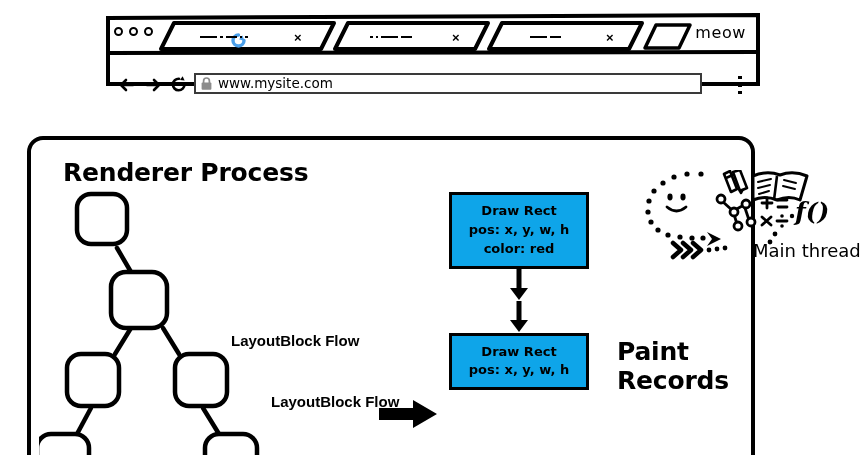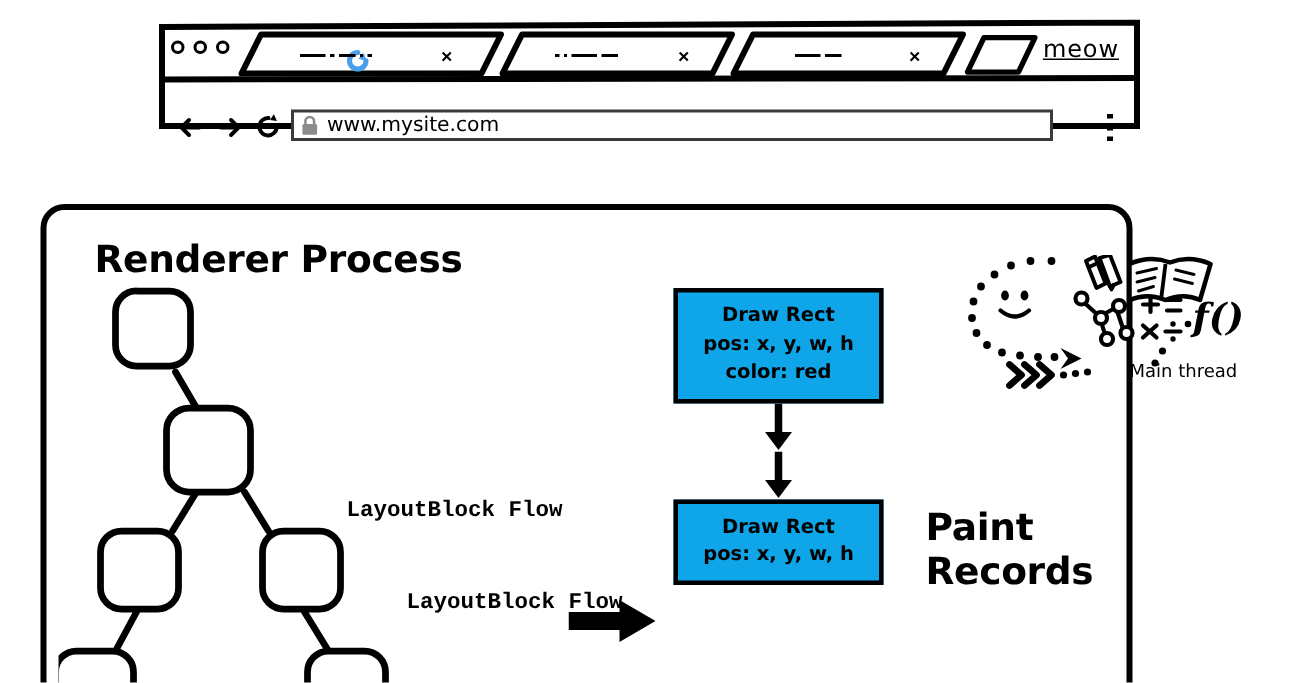--- a/index.html
+++ b/index.html
@@ -90,21 +90,20 @@
     height: 17px;
   }
 
   #browser-profile-label {
     position: absolute;
     right: 14px;
     top: 10px;
     font-size: 16px;
     letter-spacing: 0.6px;
     font-family: "DejaVu Sans", sans-serif;
-    text-decoration: underline;
   }
 
   
   #address-bar-row {
     position: absolute;
     left: 0;
     top: 40px;
     width: 654px;
     height: 33px;
     margin-top: 15px;
@@ -191,21 +190,21 @@
     position: absolute;
     left: 8px;
     top: 40px;
     width: 330px;
     height: 290px;
   }
   .tree-label {
     position: absolute;
     font-size: 15px;
     font-weight: bold;
-    font-family: Liberation Mono, monospace;
+    font-family: Liberation Sans, sans-serif;
     white-space: nowrap;
   }
   #tree-label-0 { left: 192px; top: 152px; }
   #tree-label-1 { left: 232px; top: 213px; }
   #tree-label-2 { left: 278px; top: 274px; }
 
   
   #transform-arrow {
     position: absolute;
     left: 348px;
@@ -255,21 +254,21 @@
     position: absolute;
     left: 612px;
     top: 30px;
     width: 200px;
     height: 100px;
   }
   #main-thread-label {
     position: absolute;
     left: 722px;
     top: 100px;
-    font-size: 12px;
+    font-size: 18px;
     font-family: "DejaVu Sans", sans-serif;
     white-space: nowrap;
   }
 </style>
 </head>
 <body>
 
 <div id="browser-window">
 
   <svg id="browser-frame-outline" viewBox="0 0 654 73" width="654" height="73" aria-hidden="true">

